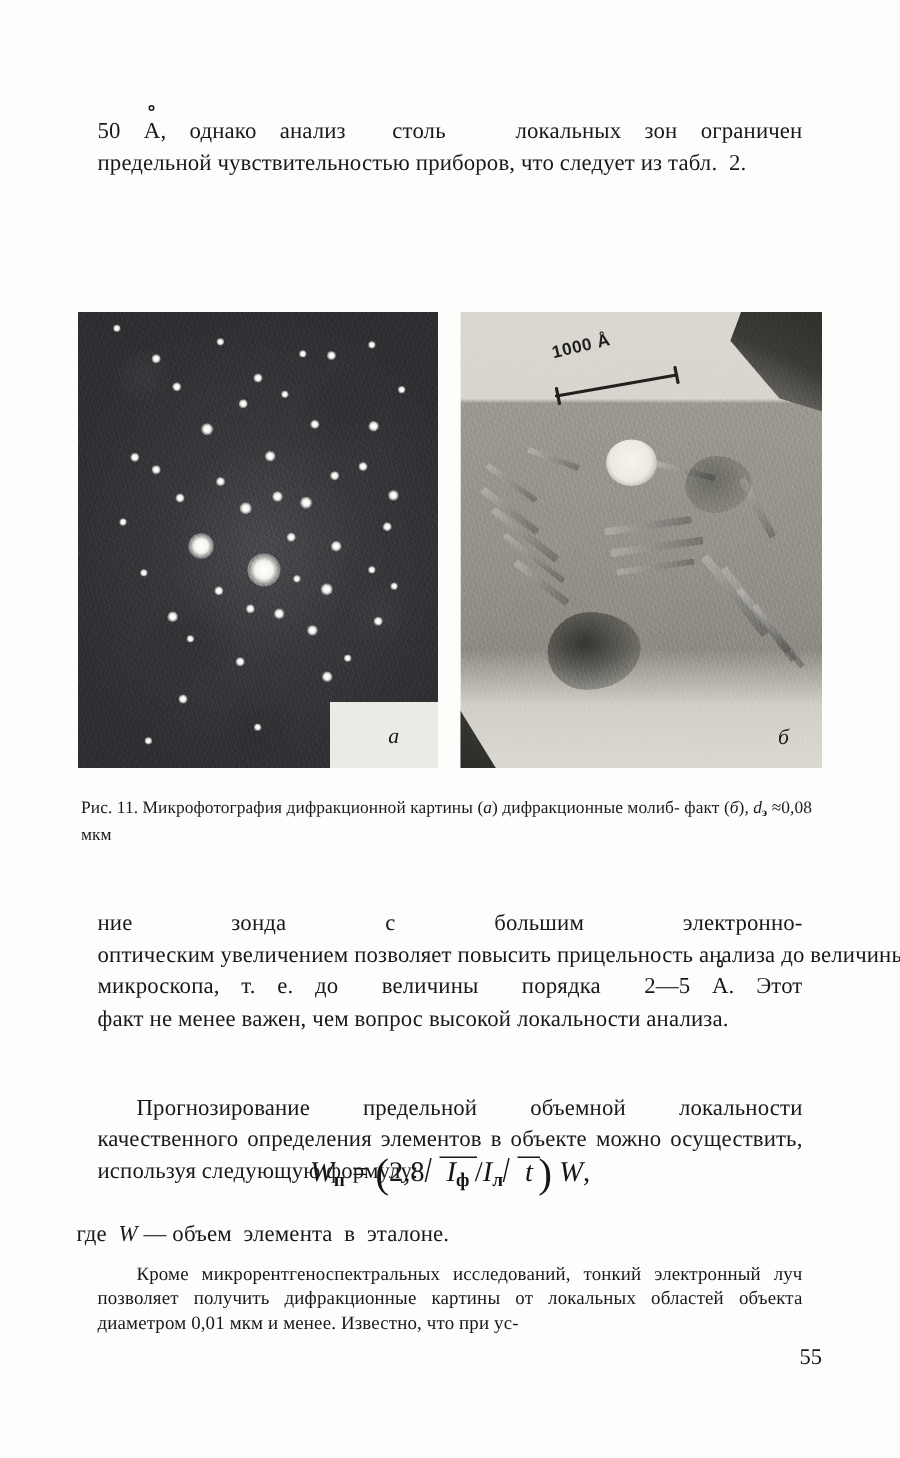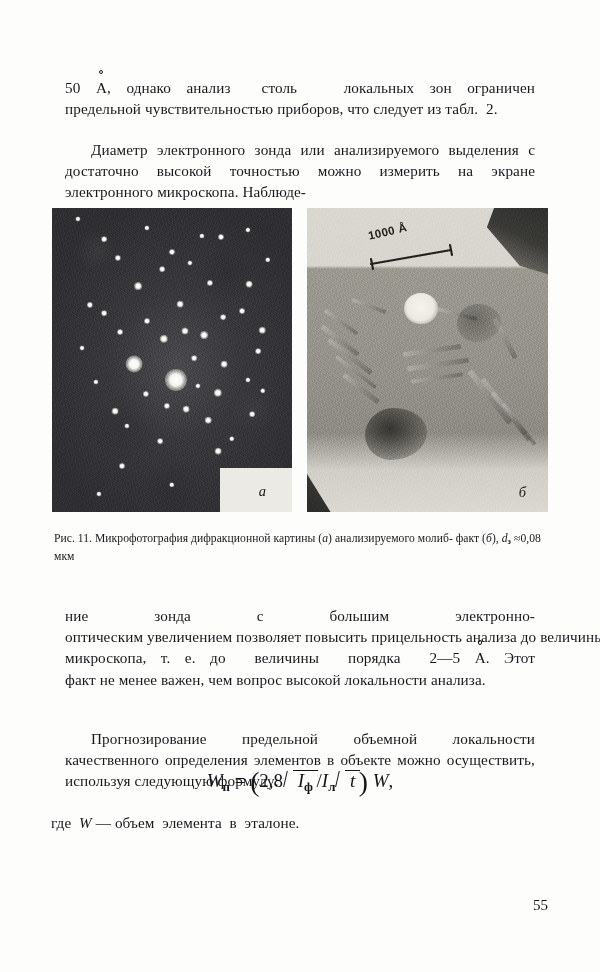--- a/index.html
+++ b/index.html
@@ -285,23 +285,20 @@
 <body>
 
 <div class="page">
 
   <div class="para" id="paragraph-top" style="left:54px; top:66px; width:492px;">
     <p><span>50&nbsp;<span class="ang">A</span></span>,&nbsp;однако&nbsp;анализ&nbsp;&nbsp;столь&nbsp;&nbsp;&nbsp;локальных&nbsp;зон&nbsp;ограничен
       предельной&nbsp;чувствительностью&nbsp;приборов,&nbsp;что&nbsp;следует&nbsp;из
       табл.&nbsp;&nbsp;2.</p>
   </div>
 
-  <div class="para" id="paragraph-top-2" style="left:54px; top:128px; width:492px;">
-    <p class="ind">Диаметр электронного зонда или анализируемого выделения с достаточно высокой точностью можно измерить на экране электронного микроскопа. Наблюде-</p>
-  </div>
 
   <div id="figure-block">
 
     <div class="photo" id="photo-a">
       <div class="plate-a"></div>
       <div class="mottle"></div>
       <div id="spots-layer">
           <div class="spot" style="left: 26px; top: 11px; width: 5.2px; height: 5.2px;"></div>
           <div class="spot" style="left: 52px; top: 31px; width: 5.72px; height: 5.72px;"></div>
           <div class="spot" style="left: 95px; top: 20px; width: 5.2px; height: 5.2px;"></div>
@@ -392,21 +389,21 @@
           </g>
         </svg>
       </div>
 
       <div class="grain" style="opacity:.40;"></div>
       <div class="panel-label" id="panel-label-b">б</div>
     </div>
   </div>
 
   <div id="figure-caption">
-    <span>Рис. 11. Микрофотография дифракционной картины (</span><span class="ital">а</span><span>) анализируемого молиб-</span>
+    <span>Рис. 11. Микрофотография дифракционной картины (</span><span class="ital">а</span><span>) дифракционные молиб-</span>
     <span>факт (</span><span class="ital">б</span><span>), </span><span class="ital">d</span><sub class="sb">э</sub><span> ≈0,08 мкм</span>
   </div>
 
   <div class="para" id="paragraph-after-figure" style="left:54px; top:594px; width:492px;">
     <p>ние&nbsp;зонда&nbsp;с&nbsp;большим&nbsp;электронно-оптическим&nbsp;увеличением&nbsp;позволяет&nbsp;повысить&nbsp;прицельность&nbsp;анализа&nbsp;до&nbsp;величины,&nbsp;равной&nbsp;разрешающей&nbsp;&nbsp;способности&nbsp;&nbsp;электронного
       микроскопа,&nbsp;т.&nbsp;е.&nbsp;до&nbsp;&nbsp;величины&nbsp;&nbsp;порядка&nbsp;&nbsp;2—5&nbsp;<span class="ang">A</span>.&nbsp;Этот
       факт&nbsp;не&nbsp;менее&nbsp;важен,&nbsp;чем&nbsp;вопрос&nbsp;высокой&nbsp;локальности
       анализа.</p>
   </div>
 
@@ -417,16 +414,19 @@
   <div id="formula-line">
     <span class="fml"><span>W</span><sub class="sb up">п</sub>
       <span class="up">=</span>
       <span class="paren">(</span><span class="up">2,8</span><span class="sqrt"><span><span>I</span><sub class="sb up">ф</sub></span></span><span class="up">/</span><span>I</span><sub class="sb up">л</sub><span class="sqrt"><span><span>t</span></span></span><span class="paren">)</span>&nbsp;<span>W</span><span class="up">,</span></span>
   </div>
 
   <div class="para" id="formula-note" style="left:40px; top:801px; width:492px;">
     <p>где&nbsp;&nbsp;<span class="ital">W</span>&nbsp;—&nbsp;объем&nbsp;&nbsp;элемента&nbsp;&nbsp;в&nbsp;&nbsp;эталоне.</p>
   </div>
 
+  <div class="para small" id="paragraph-footnote" style="left:54px; top:830px; width:492px;">
+    <p class="ind">Кроме микрорентгеноспектральных исследований, тонкий электронный луч позволяет получить дифракционные картины от локальных областей объекта диаметром 0,01 мкм и менее. Известно, что при ус-</p>
+  </div>
 
   <div id="page-number">55</div>
 
 </div>
 
 </body></html>

